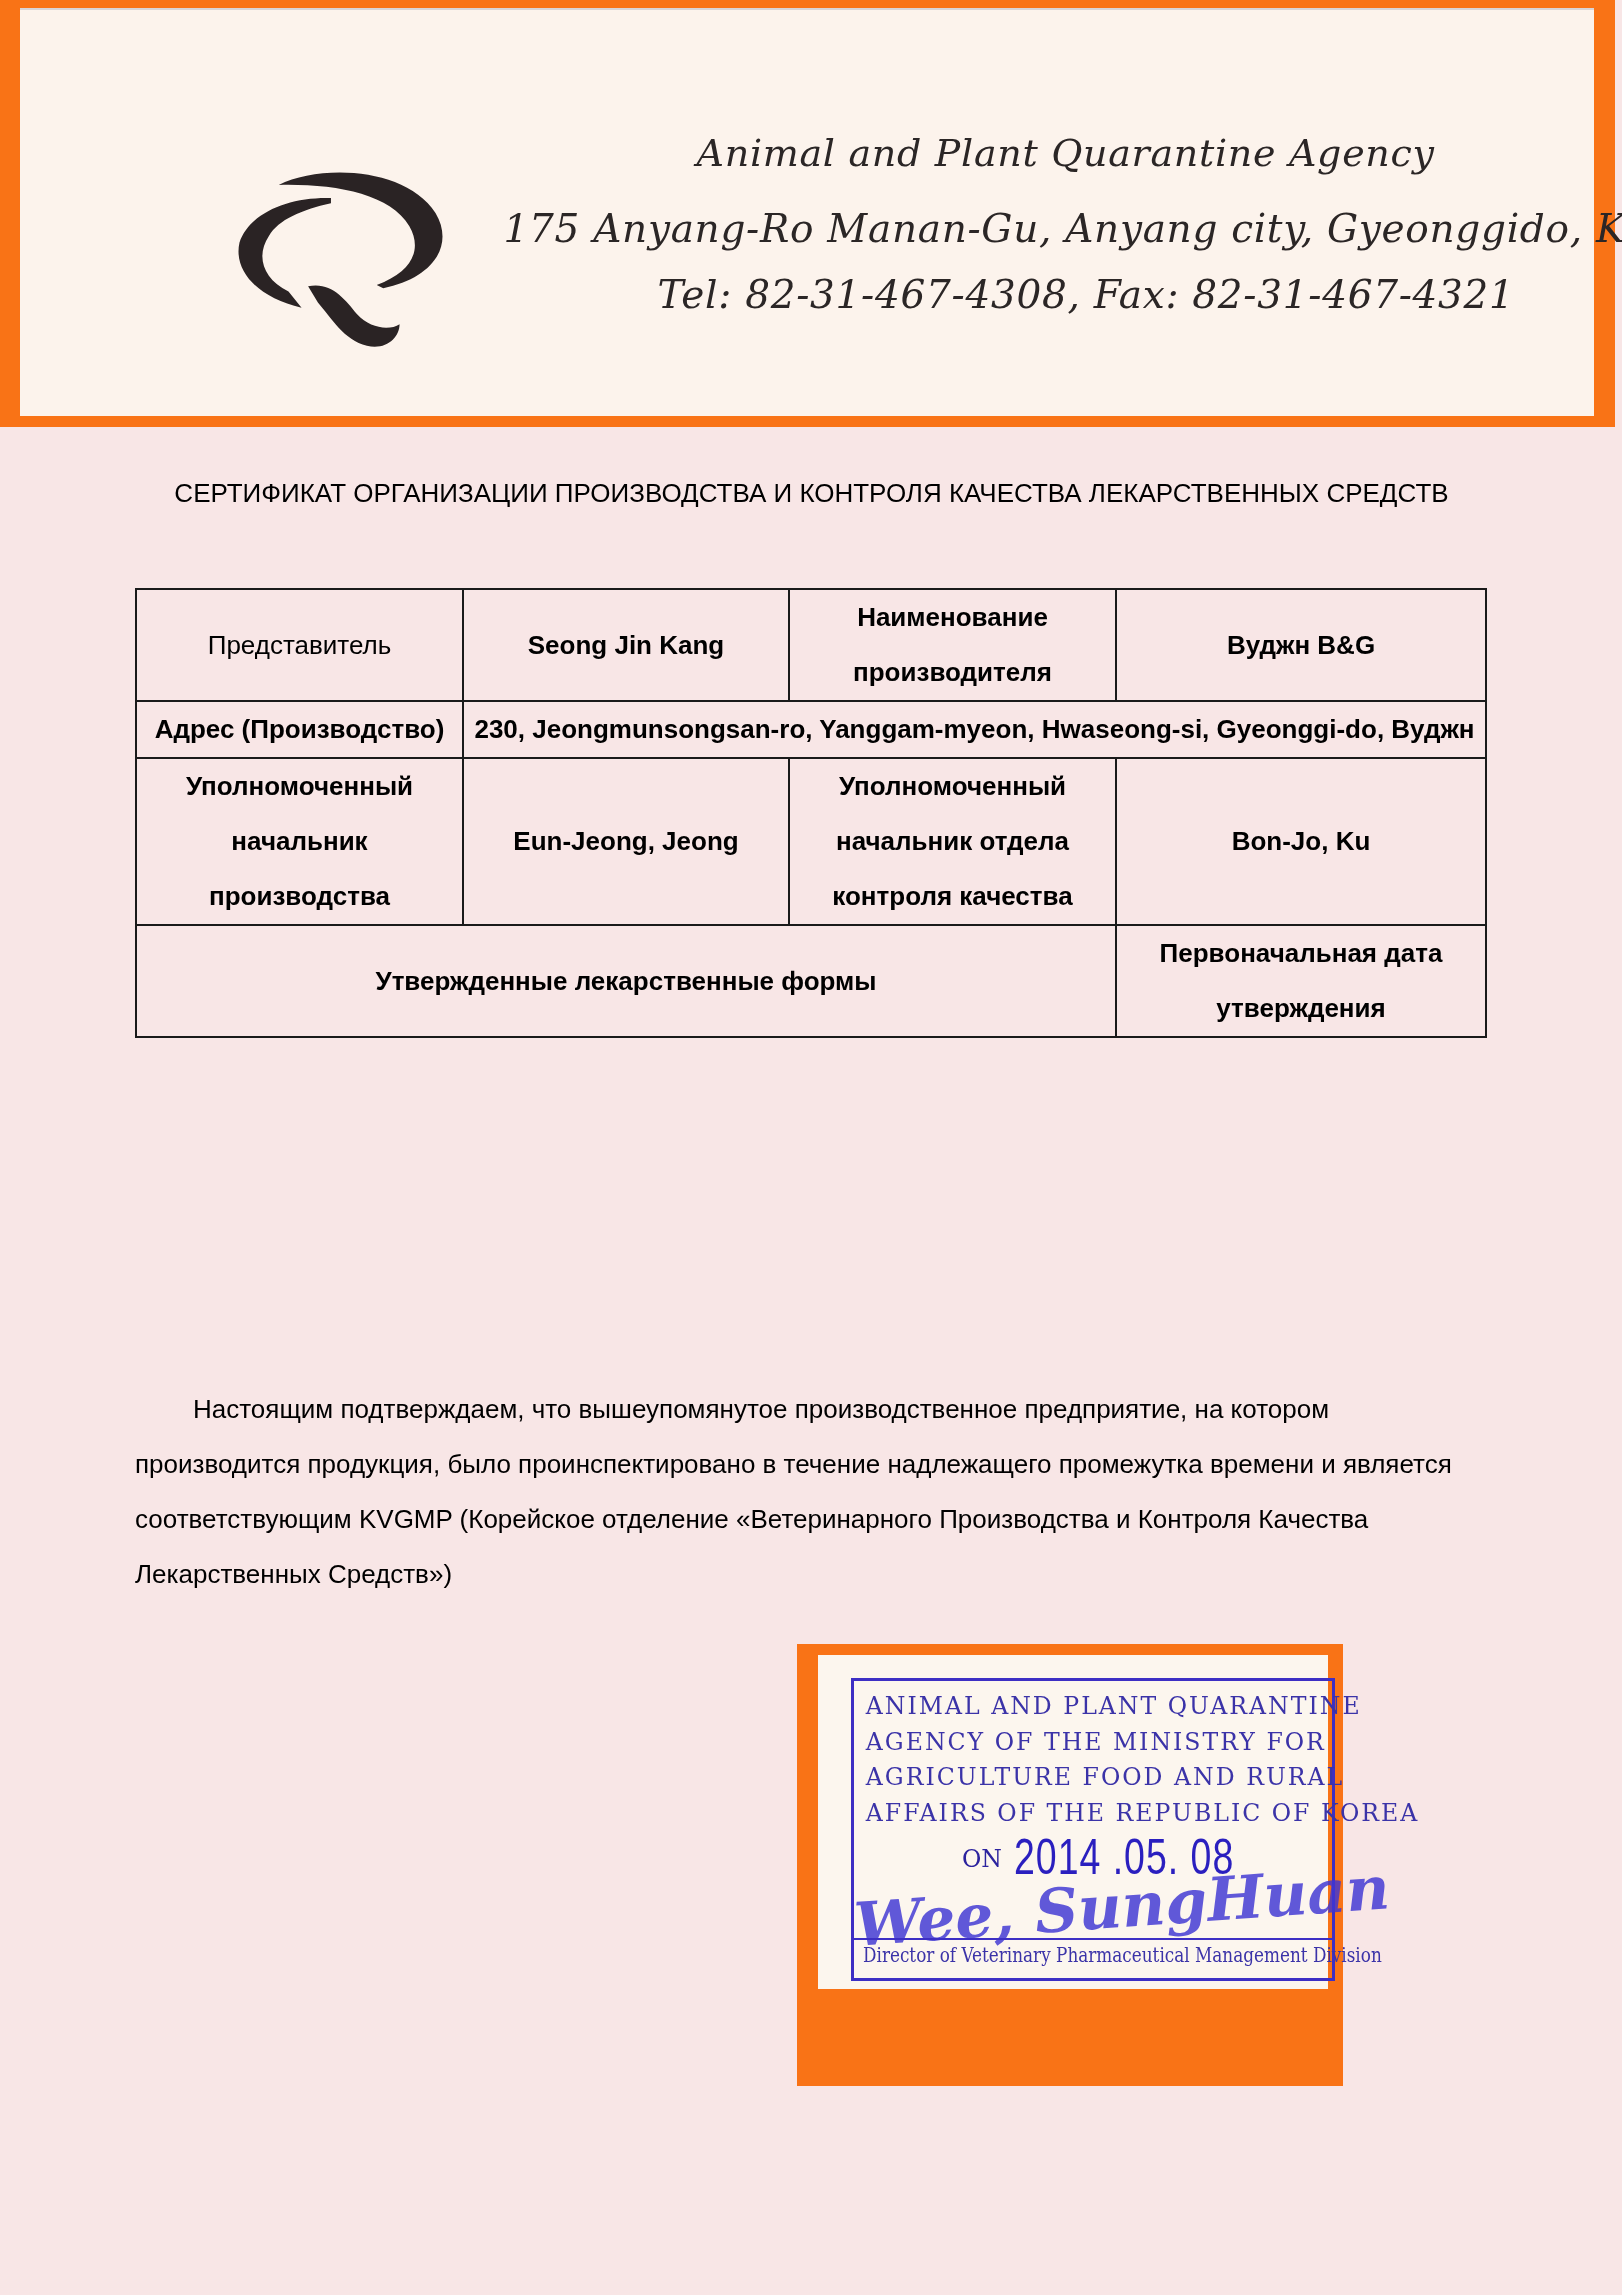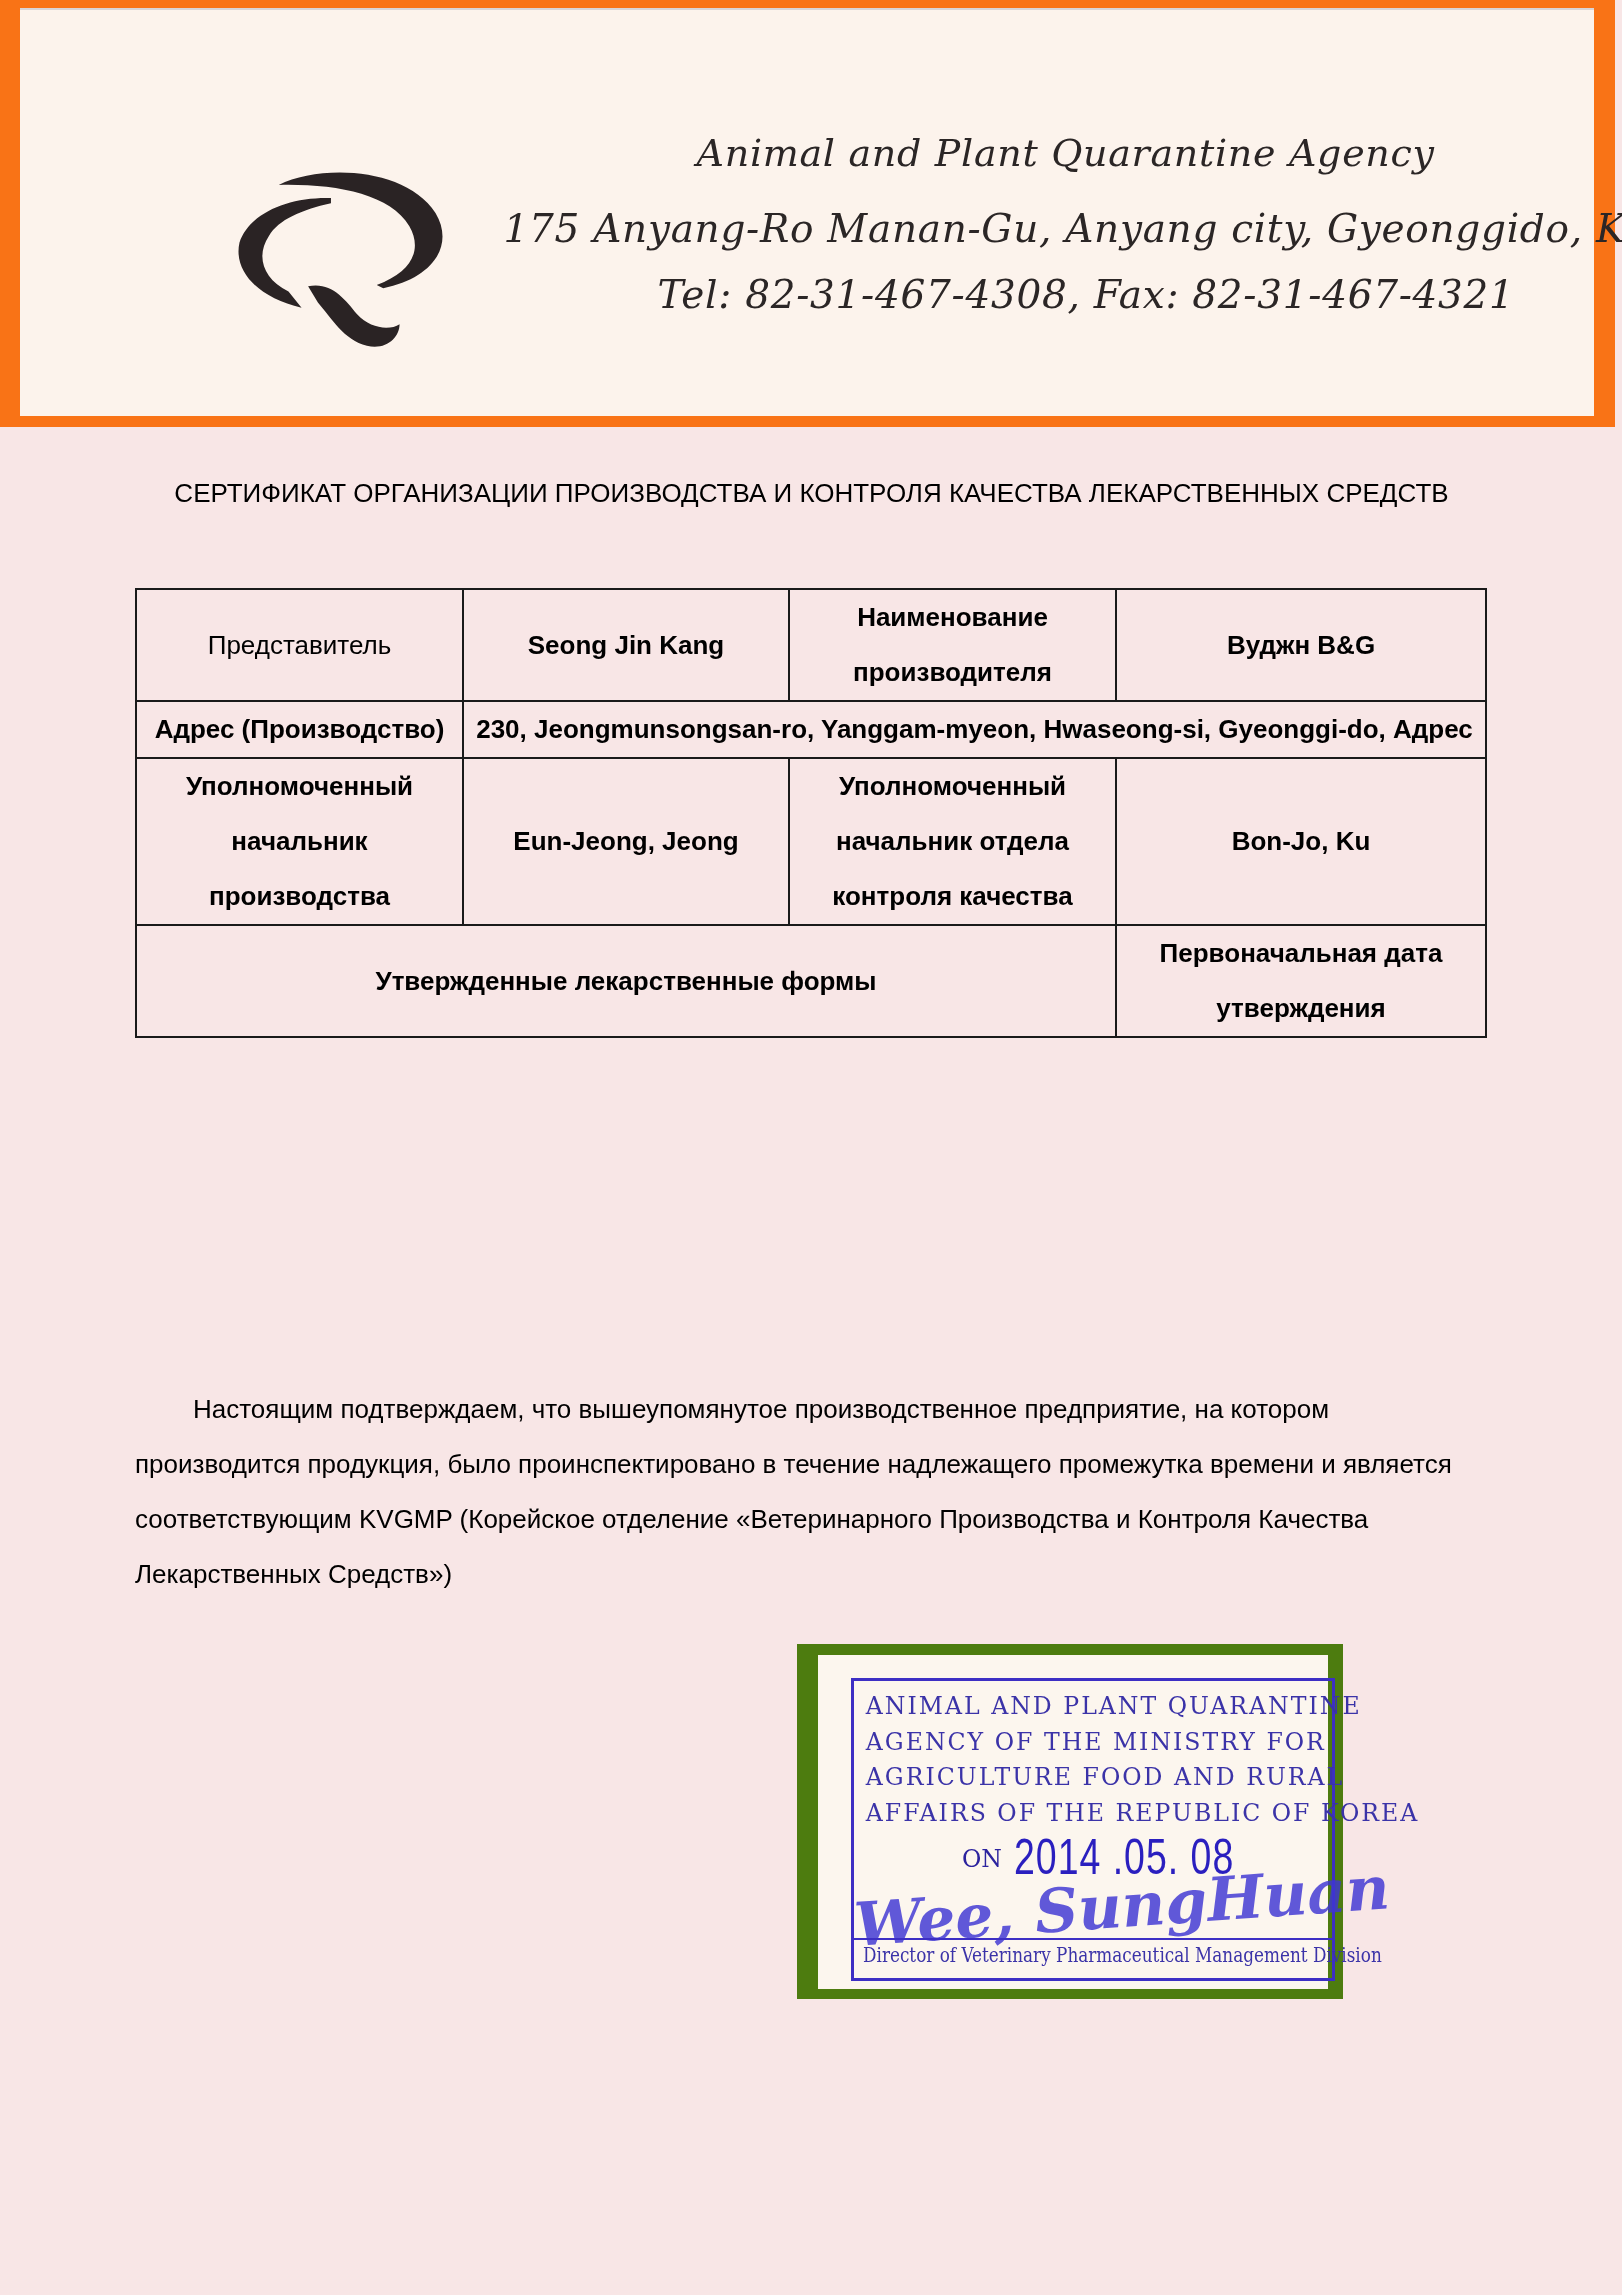--- a/index.html
+++ b/index.html
@@ -36,21 +36,21 @@
     .r3 { height: 166px; }
     .r4 { height: 111px; }
     .r5 { height: 275px; }
     .form-item { display: block; line-height: 55px; }
 
     
     .statement { position: absolute; left: 135px; top: 1356px; width: 1349px; font-size: 26px; font-weight: normal;
       line-height: 55px; text-indent: 58px; }
 
     
-    .stamp-box { position: absolute; left: 797px; top: 1644px; width: 546px; height: 355px; background: #4d7c0f; }
+    .stamp-box { position: absolute; left: 797px; top: 1644px; width: 546px; height: 442px; background: #f97316; }
     .stamp-paper { position: absolute; left: 21px; top: 10.5px; width: 510px; height: 334px; background: #fcf6ee; }
     .stamp-border { position: absolute; left: 33px; top: 23px; width: 484px; height: 303px;
       border: 3.3px solid #3d2fc4; box-sizing: border-box; }
     .stamp-line { position: absolute; left: 11.8px; font-family: "DejaVu Serif", "Liberation Serif", serif;
       color: #3b33a8; font-size: 23.6px; letter-spacing: 2px; white-space: nowrap; }
     .stamp-l1 { top: 11.8px; }
     .stamp-l2 { top: 47px; }
     .stamp-l3 { top: 82px; }
     .stamp-l4 { top: 118px; }
     .stamp-on { position: absolute; left: 108px; top: 164px; font-family: "DejaVu Serif", serif; color: #2c239e; font-size: 23.6px; }
@@ -89,21 +89,21 @@
   </colgroup>
   <tbody>
       <tr class="r1">
     <td class="normal">Представитель</td>
     <td>Seong Jin Kang</td>
     <td>Наименование производителя</td>
     <td>Вуджн B&amp;G</td>
   </tr>
   <tr class="r2">
     <td>Адрес (Производство)</td>
-    <td colspan="3">230, Jeongmunsongsan-ro, Yanggam-myeon, Hwaseong-si, Gyeonggi-do, Адрес</td>
+    <td colspan="3">230, Jeongmunsongsan-ro, Yanggam-myeon, Hwaseong-si, Gyeonggi-do, Вуджн</td>
   </tr>
   <tr class="r3">
     <td>Уполномоченный начальник производства</td>
     <td>Eun-Jeong, Jeong</td>
     <td>Уполномоченный начальник отдела контроля качества</td>
     <td>Bon-Jo, Ku</td>
   </tr>
   <tr class="r4">
     <td colspan="3">Утвержденные лекарственные формы</td>
     <td>Первоначальная дата утверждения</td>

